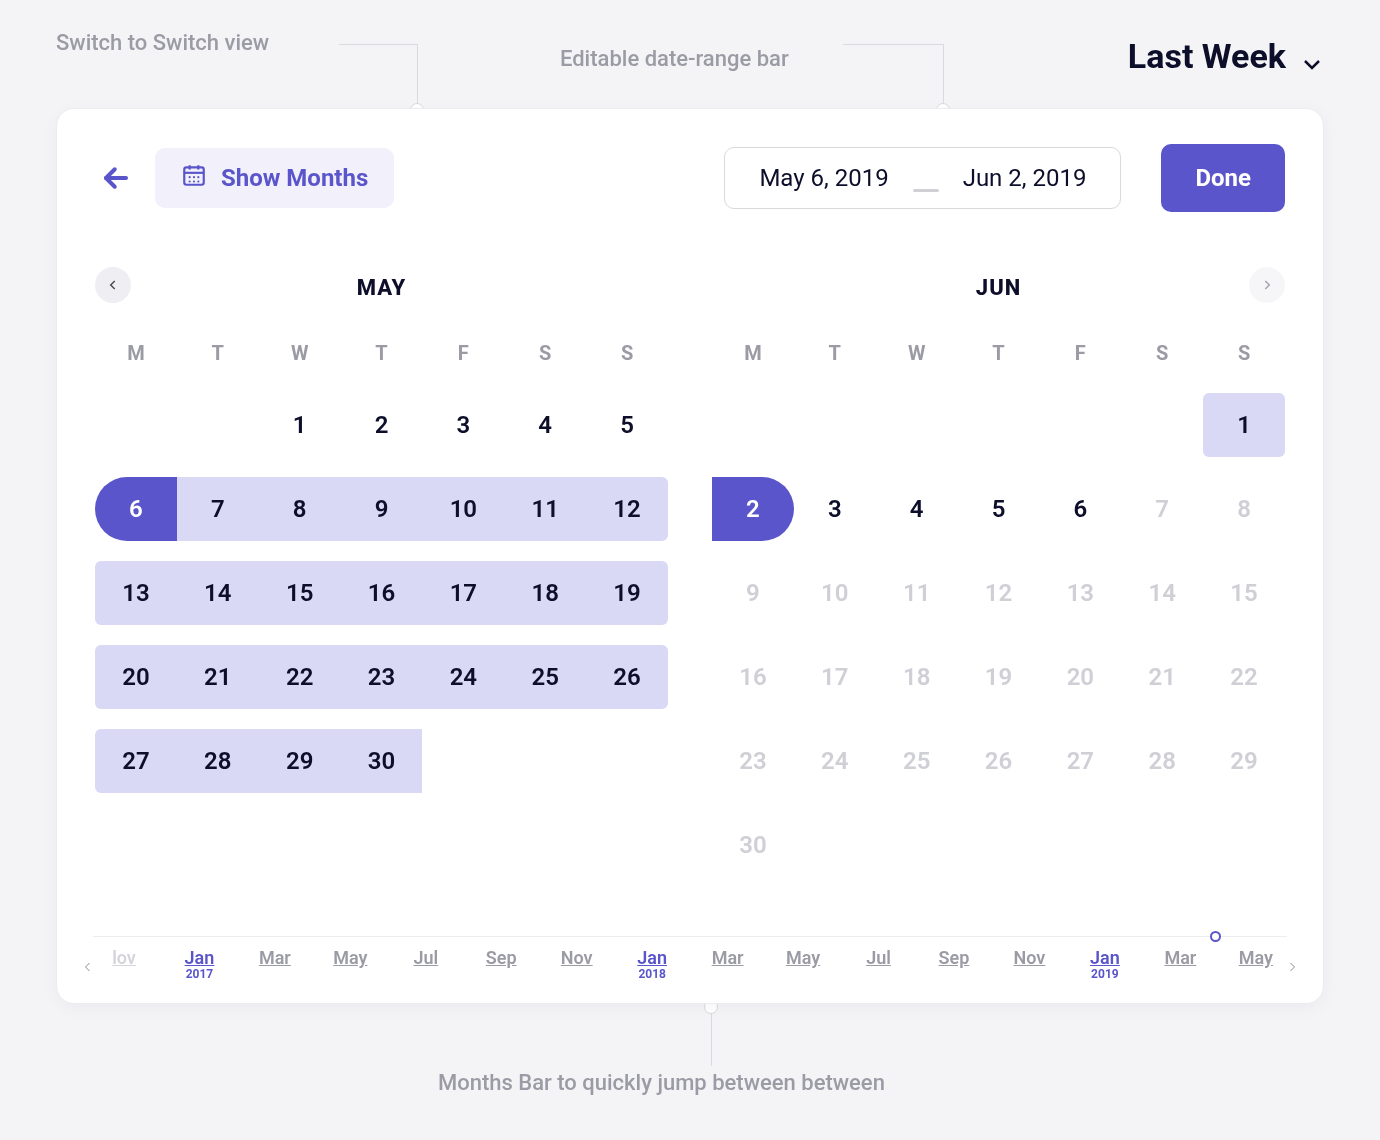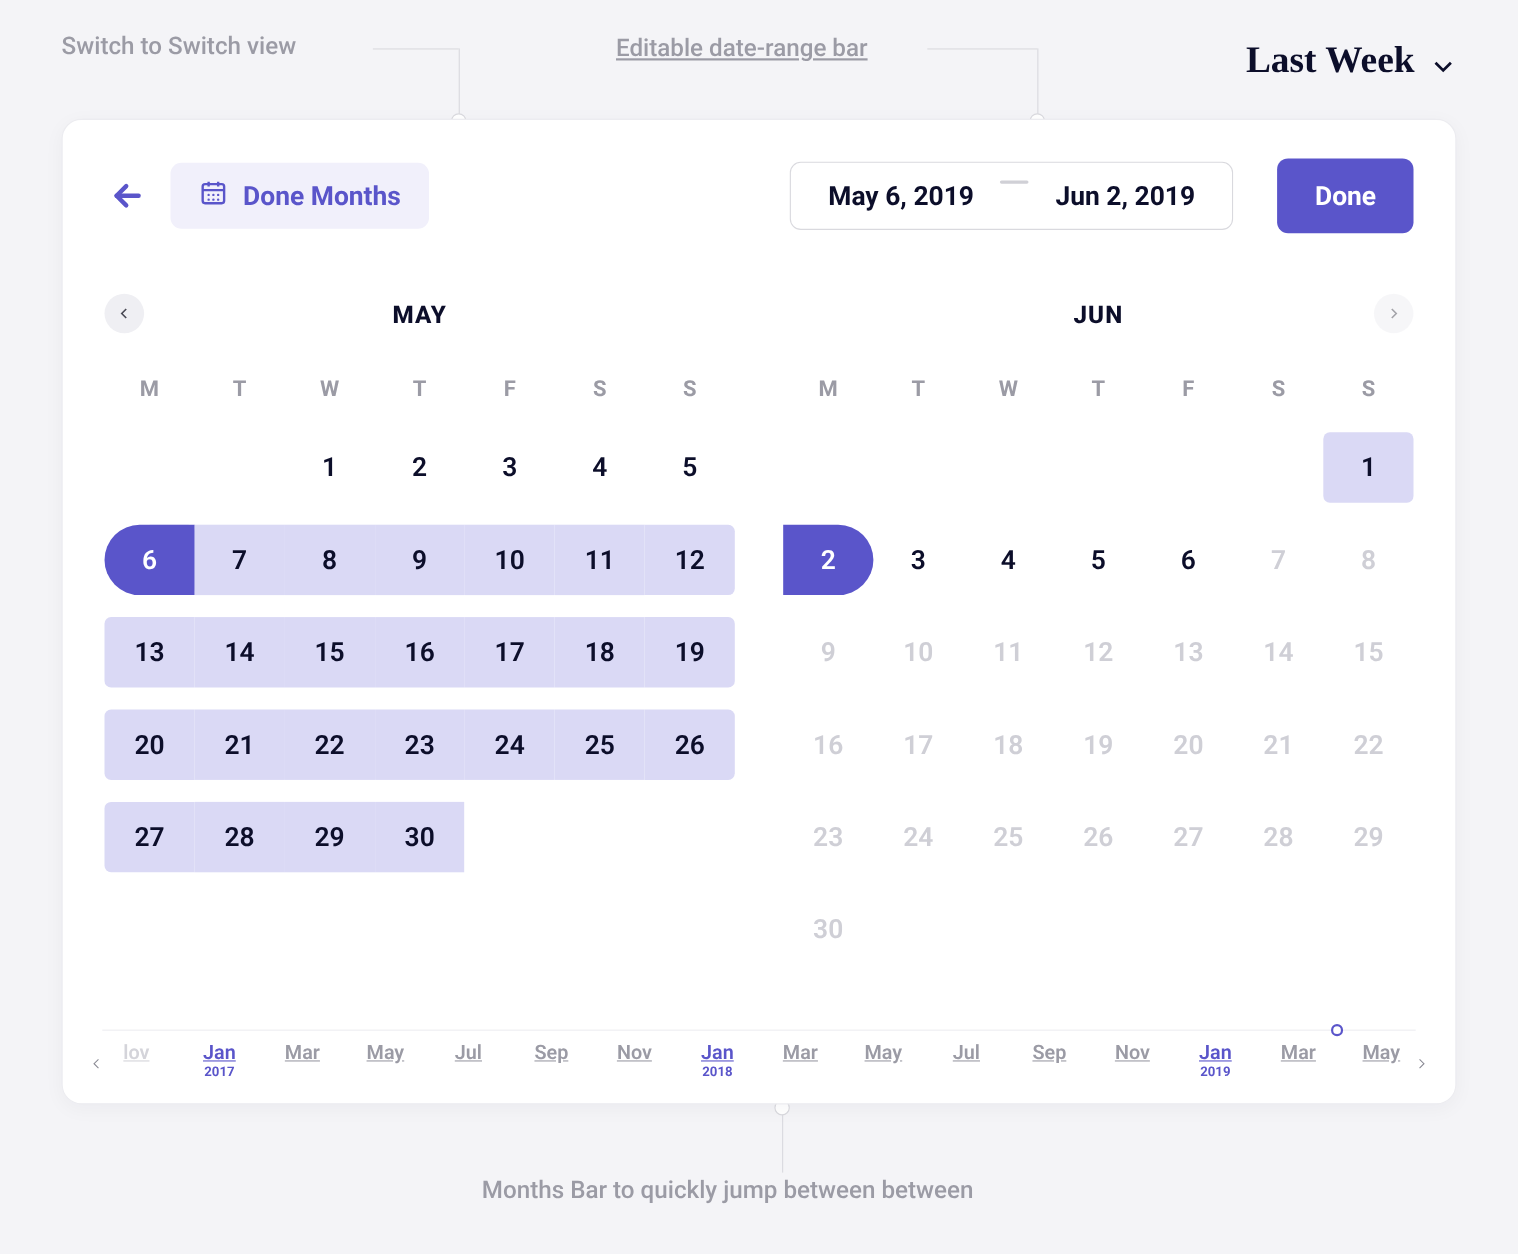--- a/index.html
+++ b/index.html
@@ -19,34 +19,33 @@
     color: var(--ink);
     width: 1380px;
     height: 1140px;
     position: relative;
     overflow: hidden;
   }
 
   
   .annot { position: absolute; color: var(--grey); font-size: 22px; font-weight: 500; }
   .annot-switch  { left: 56px;  top: 30px; }
-  .annot-bar     { left: 560px; top: 32px; text-decoration: underline; }
+  .annot-bar     { left: 560px; top: 46px; }
   .annot-months  { left: 438px; top: 1070px; }
   .annot-marker  { position: absolute; width: 14px; height: 14px; background: #fff; border: 1px solid #d9d9de; border-radius: 50%; }
   .hairline-h    { position: absolute; height: 1px; background: #d9d9de; }
   .hairline-v    { position: absolute; width: 1px;  background: #d9d9de; }
 
   
   .preset {
     position: absolute;
     right: 56px; top: 36px;
     display: flex; align-items: center; gap: 14px;
     font-size: 34px; font-weight: 700; color: var(--ink);
     cursor: pointer;
-    font-family: Liberation Serif, serif;
   }
   .chevron-down { width:24px; height:24px; display:inline-block; }
   .chevron-down svg { stroke: var(--ink); stroke-width:2.5; fill:none; }
 
   
   .card {
     position: absolute;
     left: 56px; top: 108px;
     width: 1268px; height: 896px;
     background: #fff;
@@ -68,25 +67,25 @@
     border-radius: 10px;
     color: var(--purple);
     font-size: 24px; font-weight: 700;
     cursor: pointer;
   }
   .cal-icon svg { fill: var(--purple); }
 
   .toolbar-spacer { flex: 1; }
 
   .range-bar {
-    display:flex; align-items:flex-start; gap: 24px;
+    display:flex; align-items:flex-end; gap: 24px;
     border: 1.5px solid #d9d9de;
     border-radius: 10px;
     padding: 16px 34px;
-    font-size: 24px; font-weight: 700;
+    font-size: 24px; font-weight: 400;
     cursor: text;
   }
   .range-dash { width: 26px; height: 3px; background: #d0d0d6; border-radius: 2px; }
 
   .done-btn {
     background: var(--purple);
     color: #ffffff;
     font-size: 24px; font-weight: 700;
     padding: 20px 34px;
     border-radius: 10px;
@@ -199,21 +198,21 @@
             <line x1="8" y1="3" x2="8" y2="7" stroke="#5a55ca" stroke-width="2"></line>
             <line x1="16" y1="3" x2="16" y2="7" stroke="#5a55ca" stroke-width="2"></line>
             <circle cx="8" cy="14" r="1"></circle>
             <circle cx="12" cy="14" r="1"></circle>
             <circle cx="16" cy="14" r="1"></circle>
             <circle cx="8" cy="18" r="1"></circle>
             <circle cx="12" cy="18" r="1"></circle>
             <circle cx="16" cy="18" r="1"></circle>
           </svg>
       </span>
-      <span>Done Months</span>
+      <span>Show Months</span>
     </div>
 
     <div class="toolbar-spacer"></div>
 
     <div class="range-bar">
       <span>May 6, 2019</span>
       <span class="range-dash"></span>
       <span>Jun 2, 2019</span>
     </div>
 

